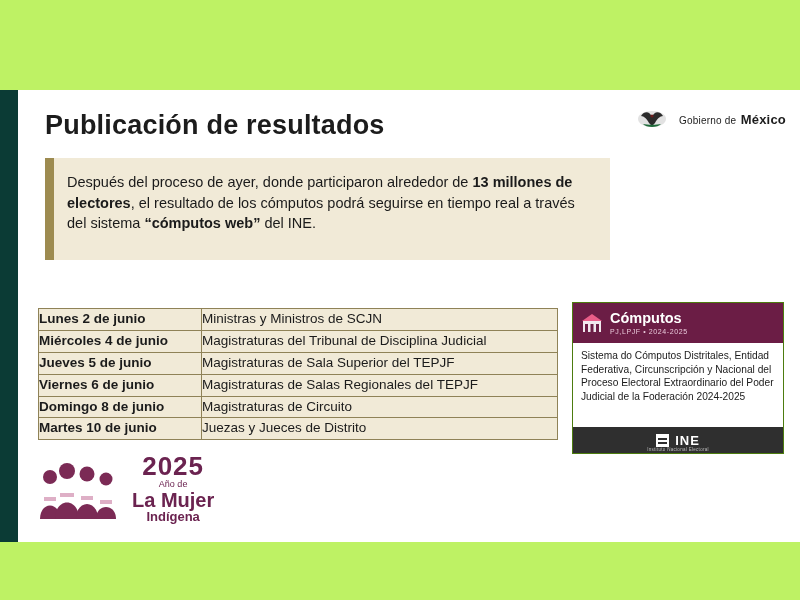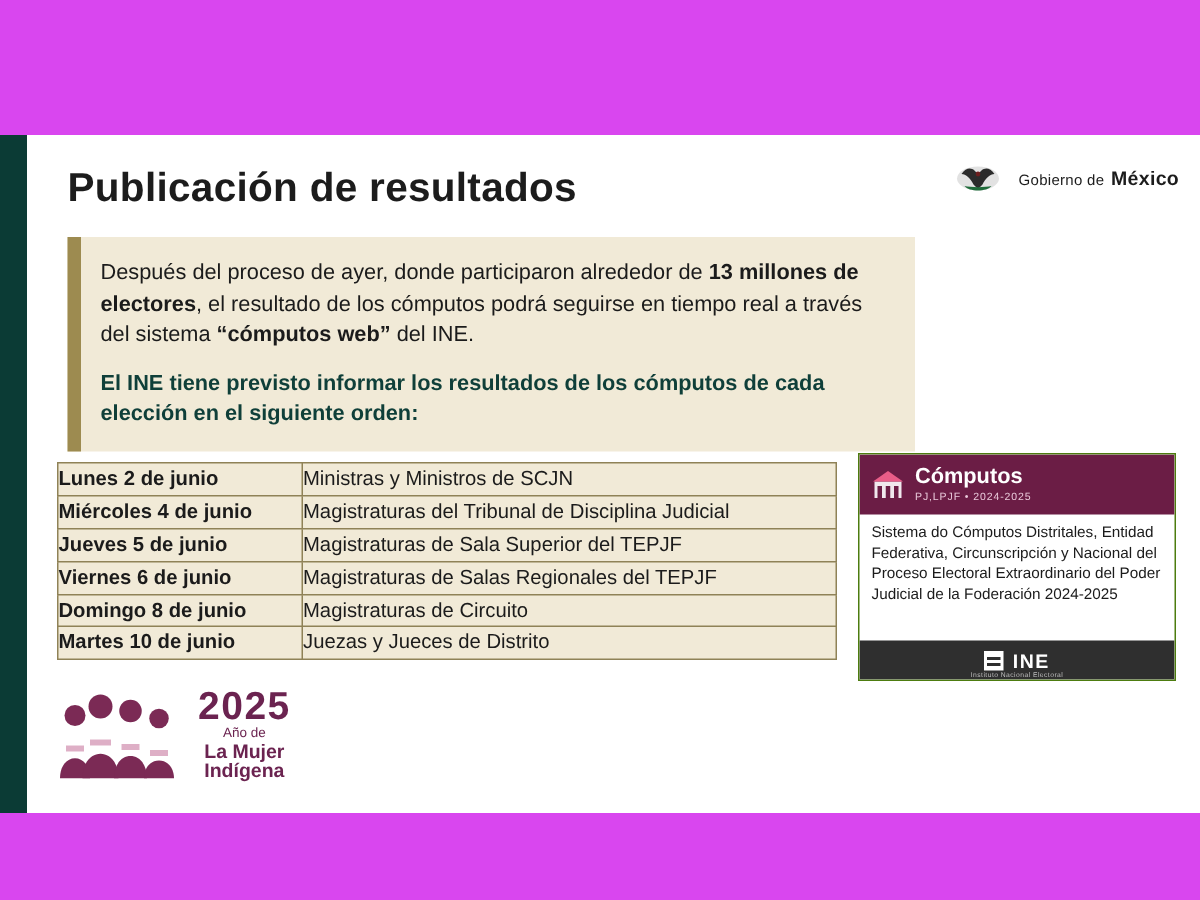--- a/index.html
+++ b/index.html
@@ -10,21 +10,21 @@
   body {
     width: 800px;
     height: 600px;
     overflow: hidden;
     font-family: "Liberation Sans", sans-serif;
   }
   .stage {
     position: relative;
     width: 800px;
     height: 600px;
-    background: #d946ef;
+    background: #bef264;
   }
   .slide {
     position: absolute;
     left: 0;
     top: 90px;
     width: 800px;
     height: 452px;
     background: #ffffff;
     overflow: hidden;
   }
@@ -238,21 +238,21 @@
     font-weight: bold;
     letter-spacing: 1px;
     color: #6b2350;
   }
   .emblem .a {
     font-size: 9px;
     color: #6b2350;
     margin-top: 1px;
   }
   .emblem .m {
-    font-size: 13px;
+    font-size: 20px;
     font-weight: bold;
     color: #6b2350;
     margin-top: 1px;
   }
   .emblem .i {
     font-size: 13px;
     font-weight: bold;
     color: #6b2350;
   }
 </style>
@@ -277,21 +277,20 @@
         </svg>
       </span>
       <span class="gob-text">
         <span class="l1">Gobierno de</span>
         <span class="l2">México</span>
       </span>
     </div>
 
     <div class="statement">
       <p class="p1"><span>Después del proceso de ayer, donde participaron alrededor de </span><b>13 millones de electores</b><span>, el resultado de los cómputos podrá seguirse en tiempo real a través del sistema </span><b>“cómputos web”</b><span> del INE.</span></p>
-      <p class="p2">El INE tiene previsto informar los resultados de los cómputos de cada elección en el siguiente orden:</p>
     </div>
 
     <table class="table">
       <tbody>
         <tr>
           <td class="day">Lunes 2 de junio</td>
           <td>Ministras y Ministros de SCJN</td>
         </tr>
         <tr>
           <td class="day">Miércoles 4 de junio</td>

